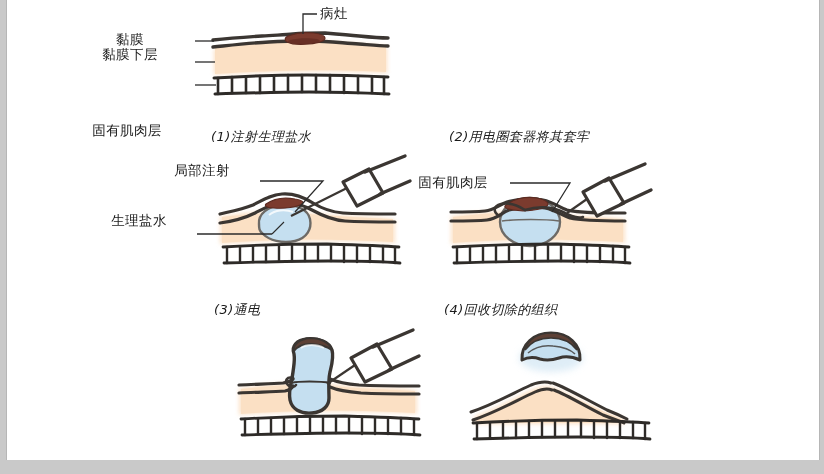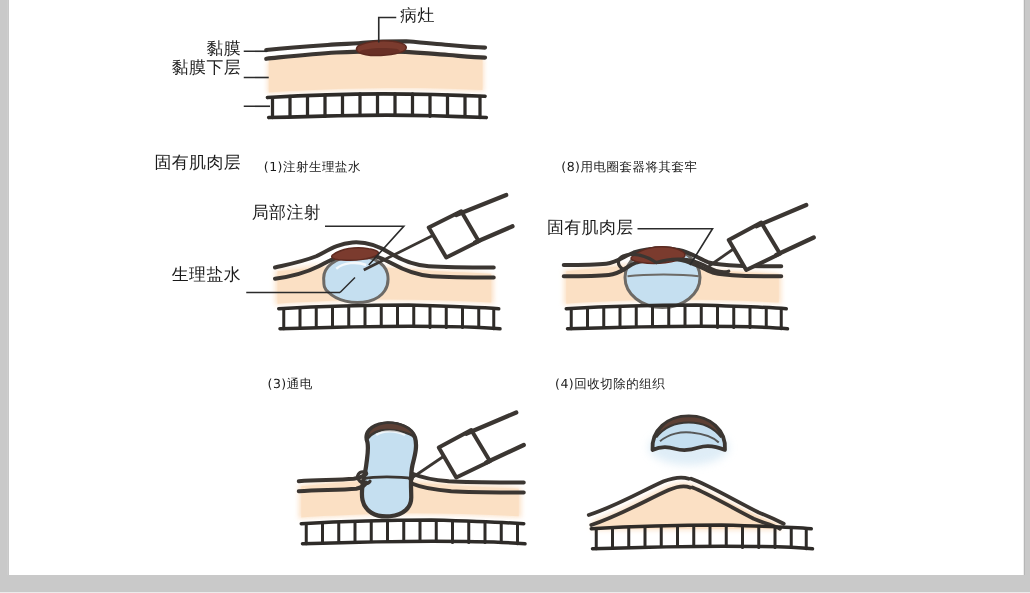--- a/index.html
+++ b/index.html
@@ -50,24 +50,25 @@
     font-family: "DejaVu Sans", "Liberation Sans", sans-serif;
     color: #1a1a1a;
     white-space: nowrap;
     line-height: 1;
   }
   .lbl-anno {
     font-size: 13.5px;
     letter-spacing: 0.4px;
   }
   .lbl-step {
-    font-size: 10px;
+    font-size: 13px;
     letter-spacing: 0.4px;
-  }
-  .ra { text-align: right; }
+    font-style: italic;
+  }
+  .ra { text-align: center; }
 </style>
 </head>
 <body>
 
 <div id="page">
   <div id="canvas">
 
     <svg class="svg-layer" viewBox="0 0 812 460" xmlns="http://www.w3.org/2000/svg">
       <defs>
         <filter id="softblur" x="-30%" y="-30%" width="160%" height="160%">
@@ -317,21 +318,21 @@
         </g>
       </g>
     </svg>
 
     <div class="lbl lbl-anno ra" style="left:60px; top:33px; width:126px;">黏膜</div>
     <div class="lbl lbl-anno ra" style="left:60px; top:48px; width:126px;">黏膜下层</div>
     <div class="lbl lbl-anno ra" style="left:54px; top:77px; width:132px;margin-top:47px;">固有肌肉层</div>
     <div class="lbl lbl-anno" style="left:313px; top:7px;">病灶</div>
 
     <div class="lbl lbl-step" style="left:204px; top:130px;">(1)注射生理盐水</div>
-    <div class="lbl lbl-step" style="left:442px; top:130px;">(8)用电圈套器将其套牢</div>
+    <div class="lbl lbl-step" style="left:442px; top:130px;">(2)用电圈套器将其套牢</div>
     <div class="lbl lbl-step" style="left:207px; top:303px;">(3)通电</div>
     <div class="lbl lbl-step" style="left:437px; top:303px;">(4)回收切除的组织</div>
 
     <div class="lbl lbl-anno ra" style="left:140px; top:164px; width:110px;">局部注射</div>
     <div class="lbl lbl-anno ra" style="left:78px; top:214px; width:108px;">生理盐水</div>
     <div class="lbl lbl-anno ra" style="left:392px; top:176px; width:108px;">固有肌肉层</div>
 
   </div>
   <div id="bottom-bar"></div>
 </div>

